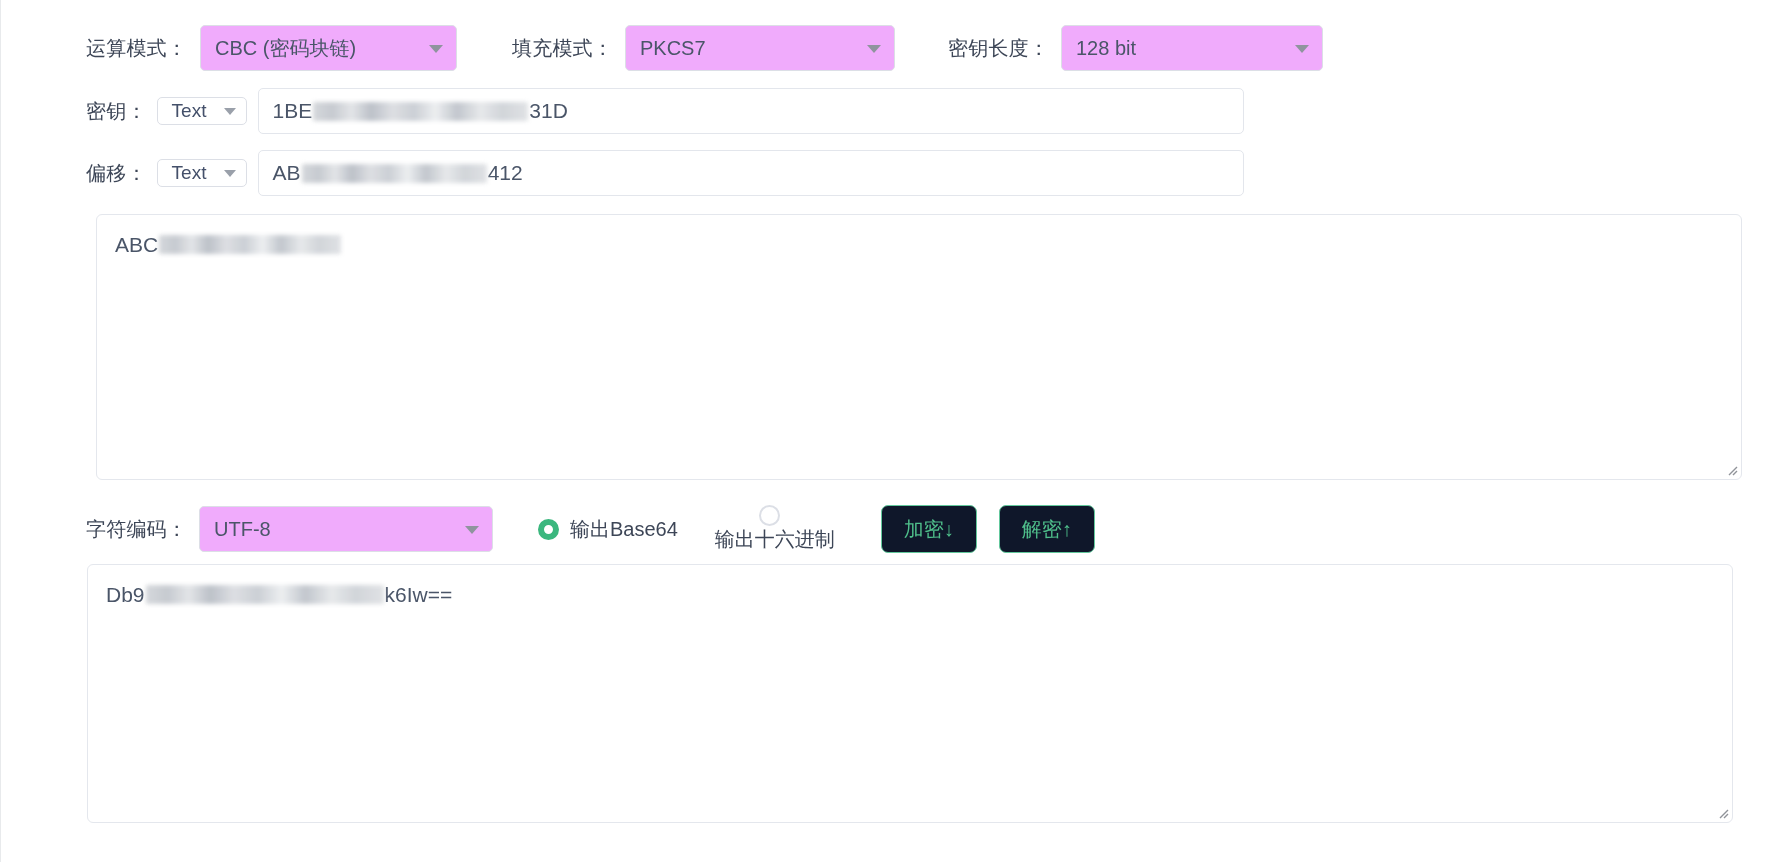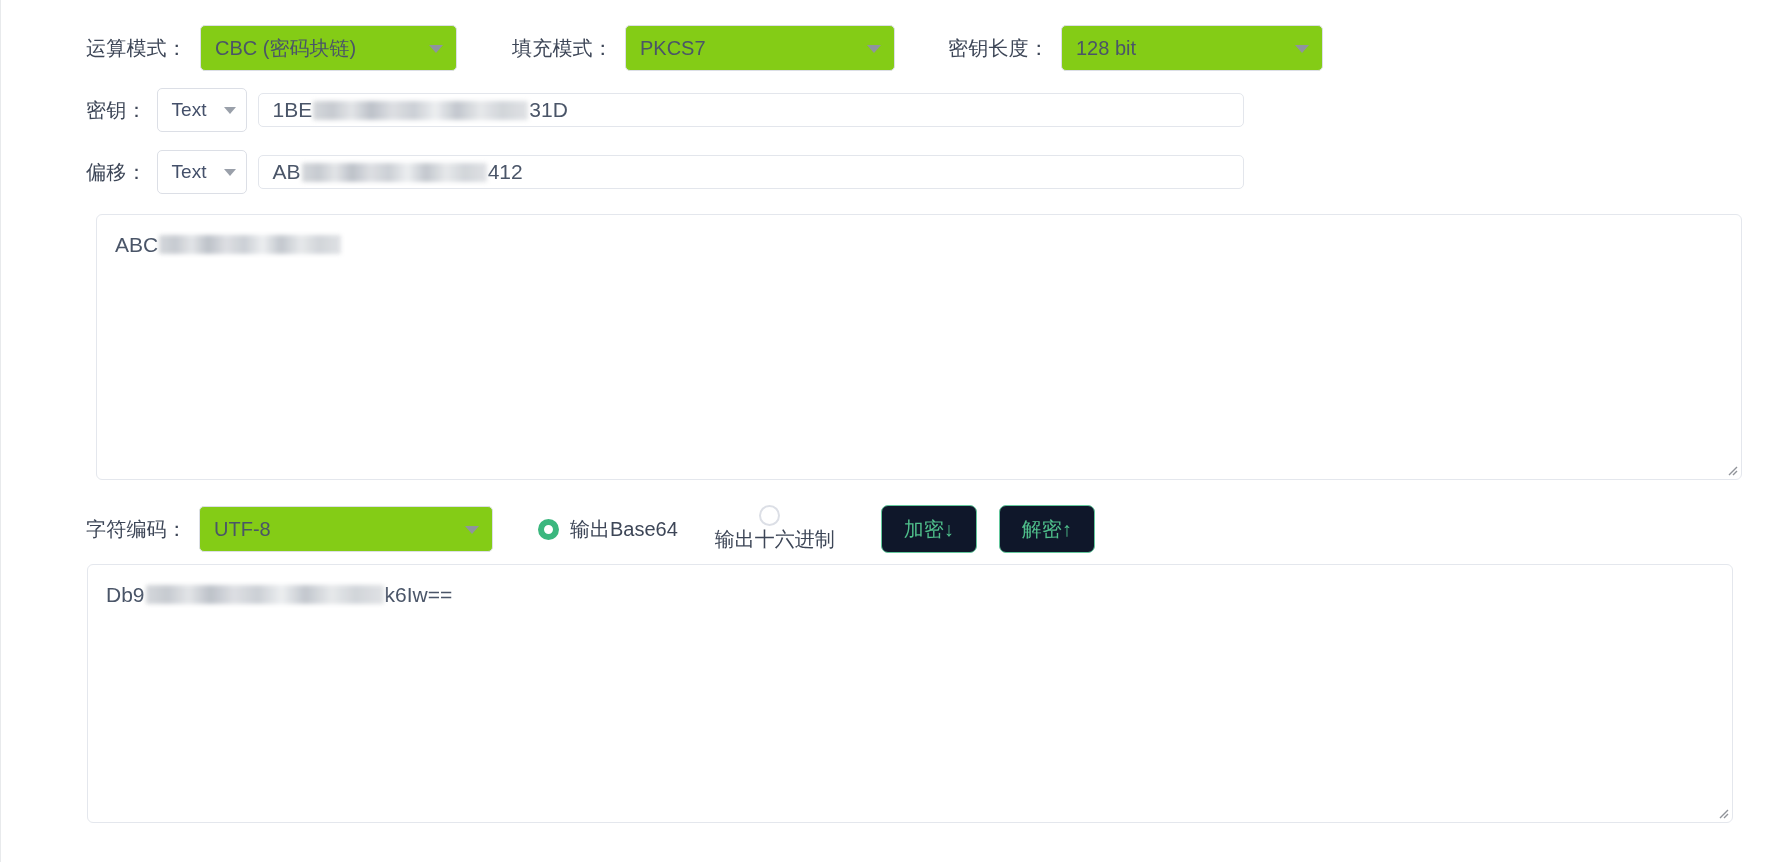--- a/index.html
+++ b/index.html
@@ -37,21 +37,21 @@
     white-space: nowrap;
     letter-spacing: 0.2px;
   }
 
   
   .select {
     position: relative;
     height: 46px;
     border: 1px solid #dcdfe6;
     border-radius: 5px;
-    background: #84cc16;
+    background: #f0abfc;
     display: flex;
     align-items: center;
     padding: 0 34px 0 14px;
     cursor: pointer;
   }
   .select .sel-text {
     font-size: 20px;
     color: #4a5568;
     white-space: nowrap;
     overflow: hidden;
@@ -64,21 +64,21 @@
     width: 0;
     height: 0;
     margin-top: -3px;
     border-left: 7px solid transparent;
     border-right: 7px solid transparent;
     border-top: 8px solid #8f949e;
   }
 
   
   .select-sm {
-    height: 44px;
+    height: 28px;
     border: 1px solid #dcdfe6;
     border-radius: 5px;
     background: #fff;
     display: flex;
     align-items: center;
     padding: 0 30px 0 14px;
     position: relative;
     cursor: pointer;
   }
   .select-sm .sel-text {
@@ -87,21 +87,21 @@
   }
   .select-sm .caret {
     right: 10px;
     border-left: 6px solid transparent;
     border-right: 6px solid transparent;
     border-top: 7px solid #9aa0aa;
   }
 
   
   .text-input {
-    height: 34px;
+    height: 46px;
     border: 1px solid #e3e6ec;
     border-radius: 5px;
     background: #fff;
     display: flex;
     align-items: center;
     padding: 0 14px;
     overflow: hidden;
   }
   .text-input .val {
     font-size: 21px;

